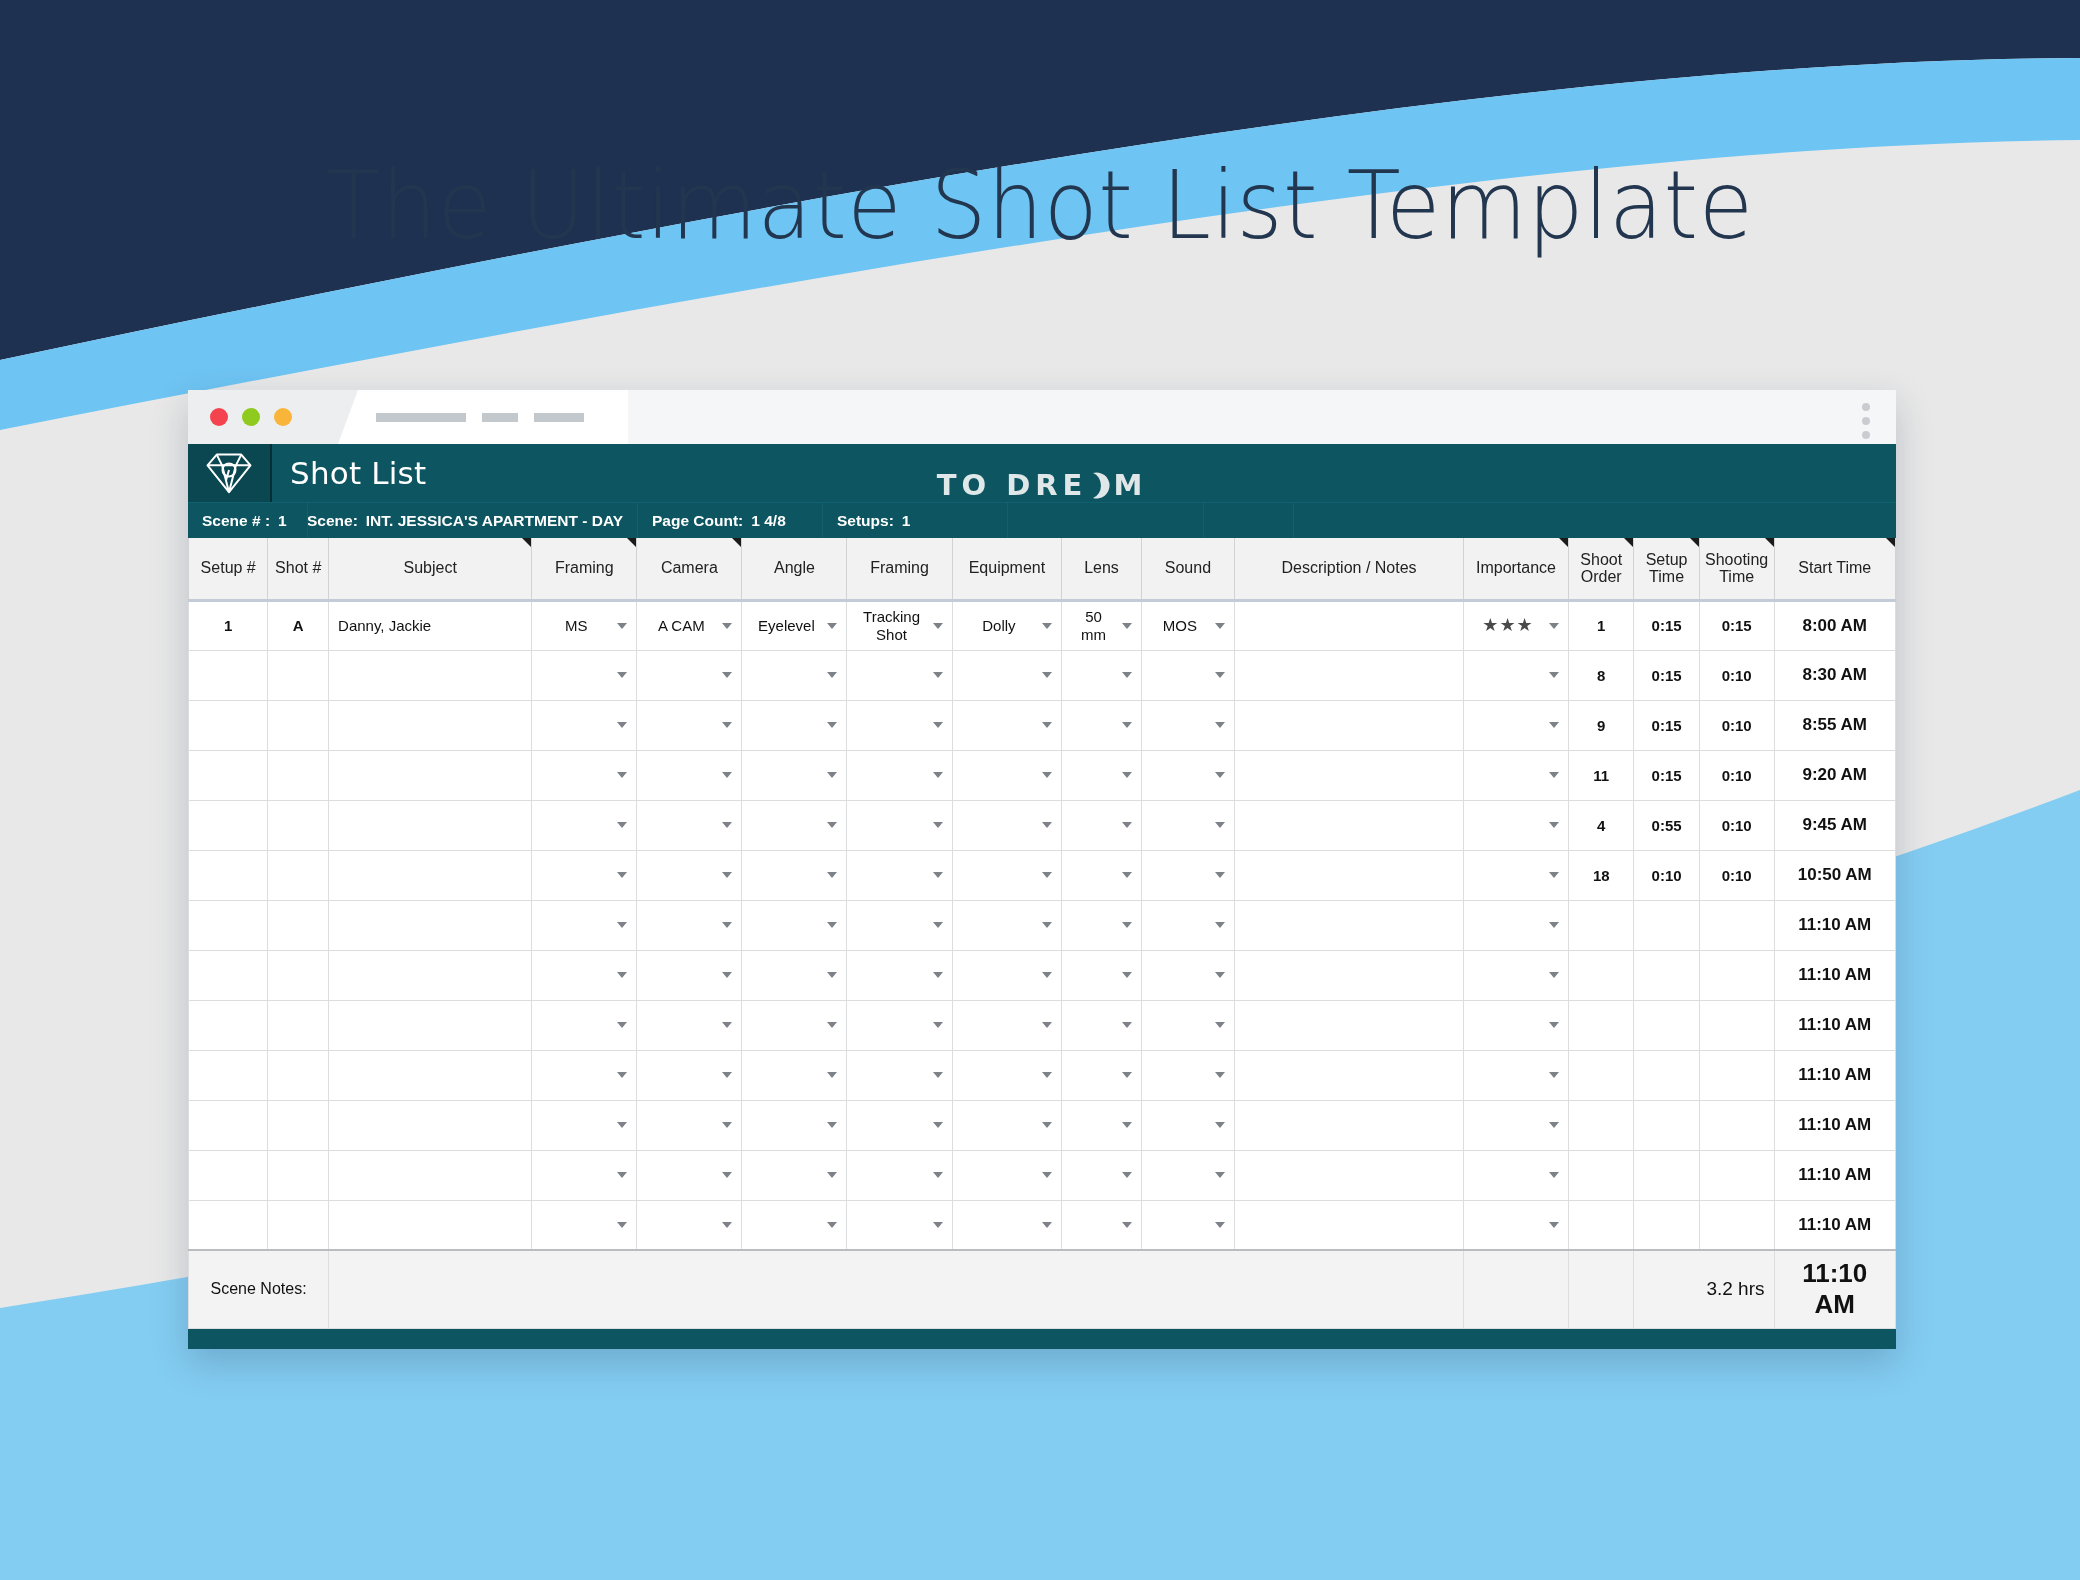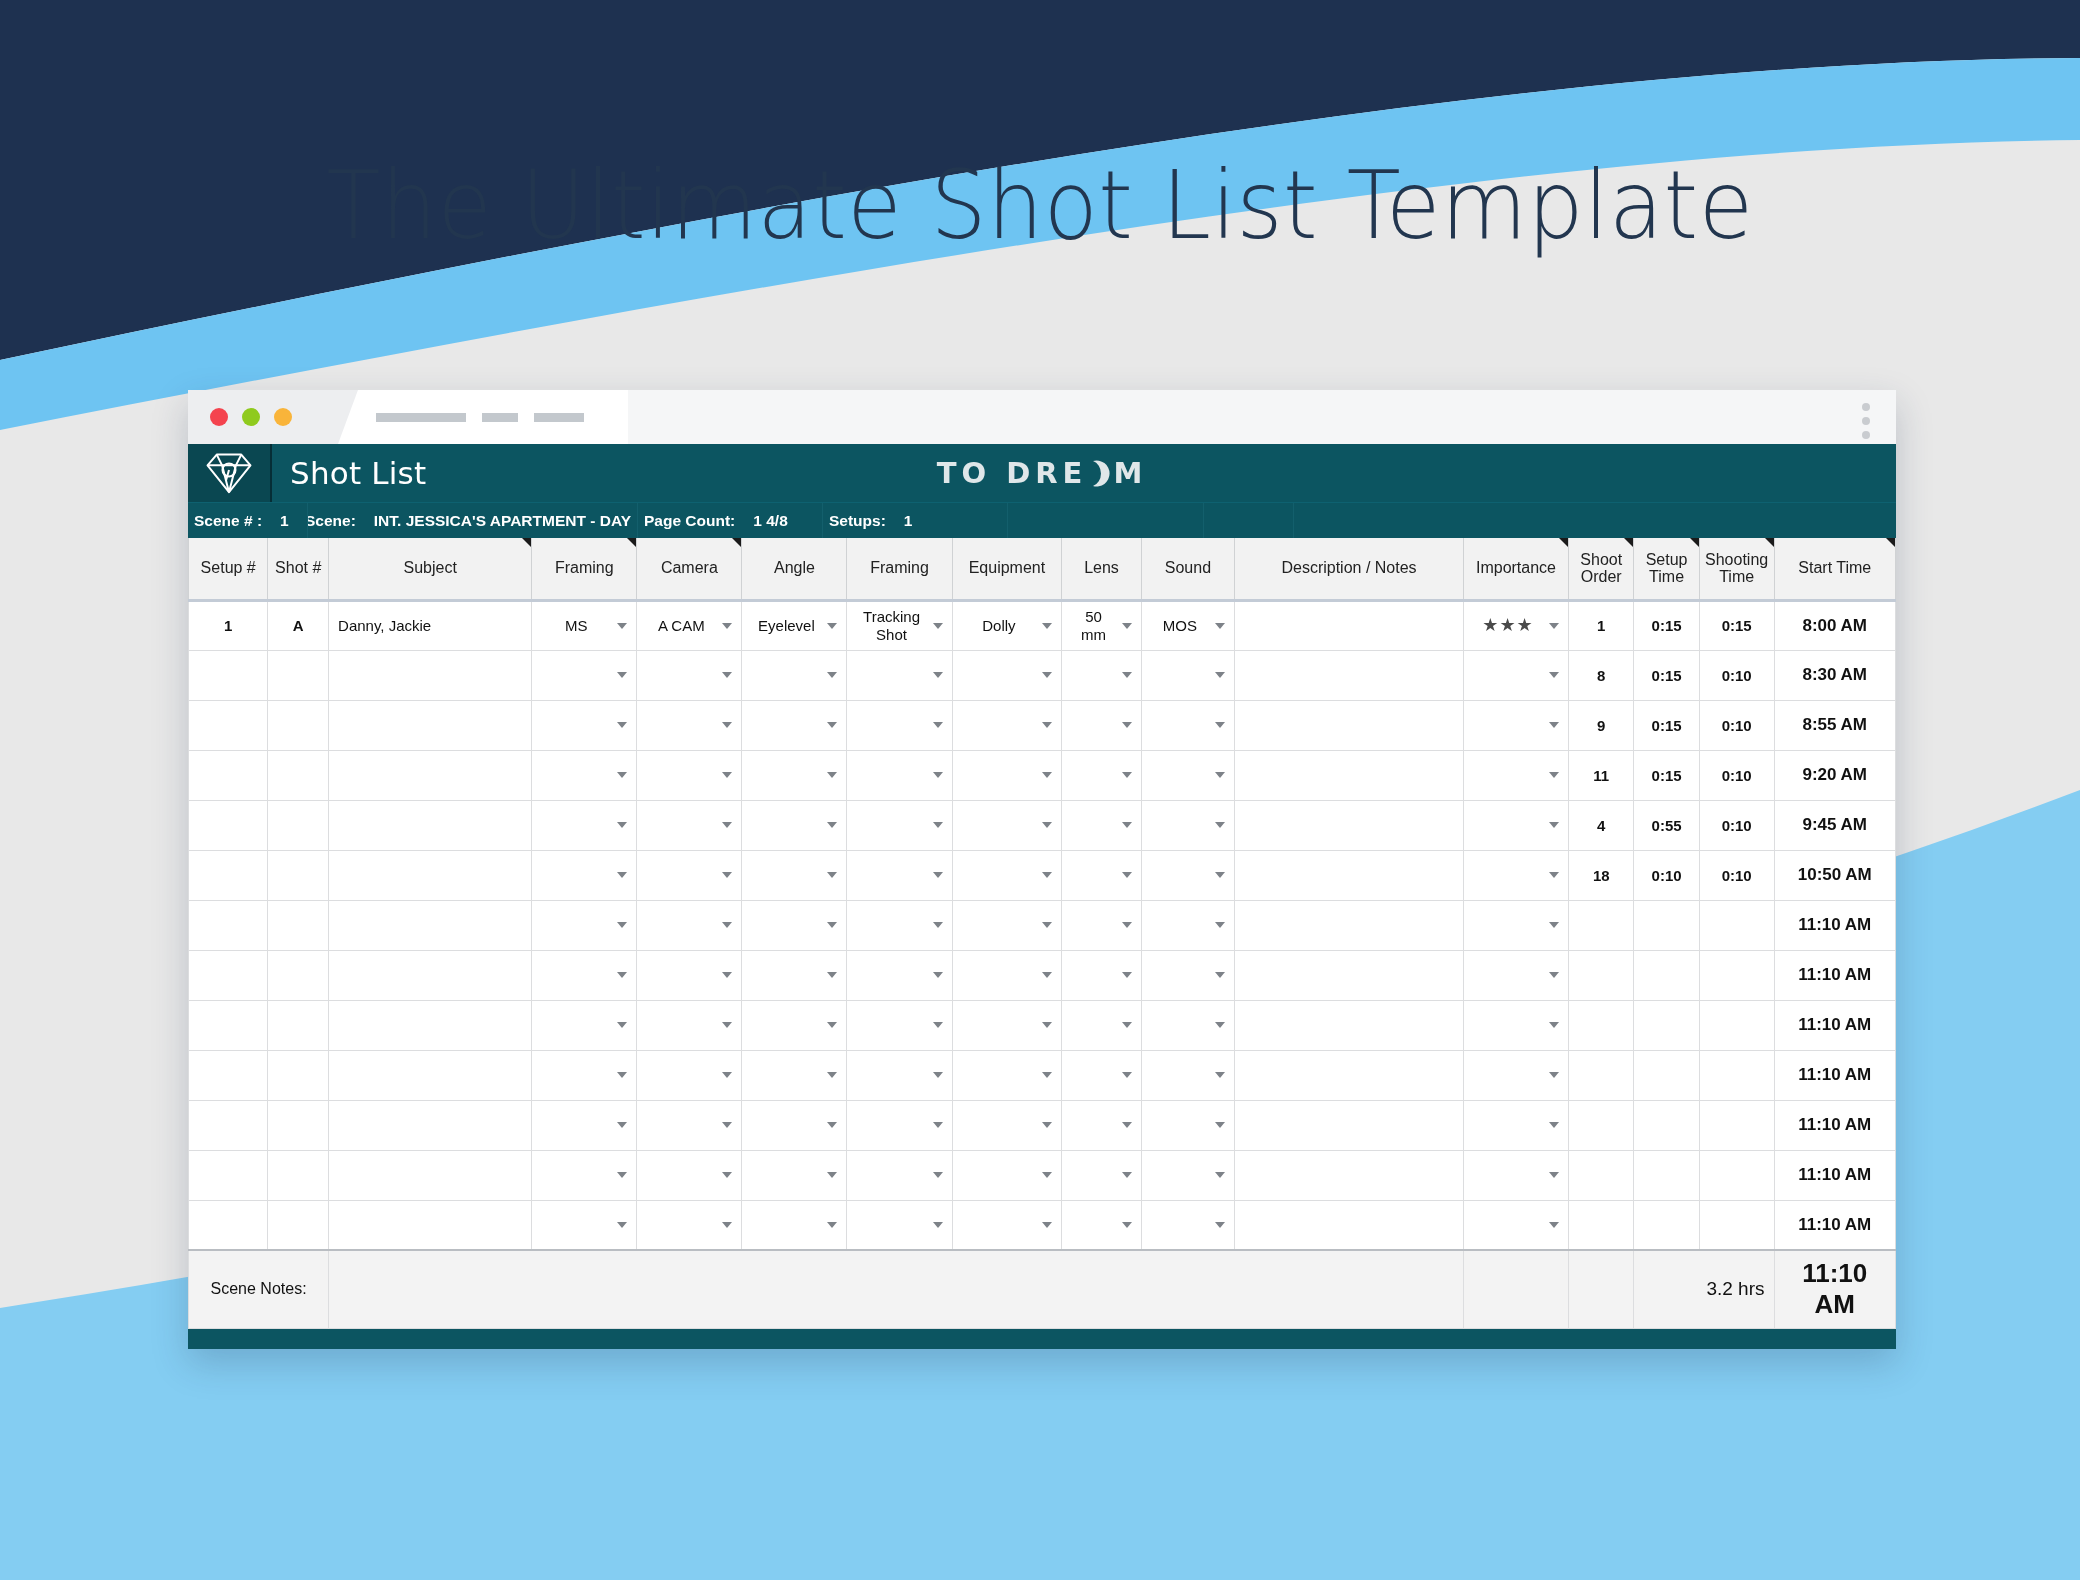--- a/index.html
+++ b/index.html
@@ -95,21 +95,21 @@
     display: flex; align-items: center;
     padding-left: 18px;
     font-size: 31px;
     font-weight: 400;
     letter-spacing: .2px;
     color: #ffffff;
     font-family: "DejaVu Sans", sans-serif;
   }
   .brand-center {
     position: absolute; left: 0; right: 0; top: 0; bottom: 0;
-    display: flex; align-items: center; justify-content: center;
+    display: flex; align-items: flex-end; justify-content: center;
     pointer-events: none;
   }
   .brand-center .bc-text {
     font-size: 29px;
     letter-spacing: 5px;
     font-weight: 600;
     color: #dfe7e9;
     font-family: "DejaVu Sans", sans-serif;
     display: flex; align-items: center;
   }
@@ -127,24 +127,23 @@
     height: 36px;
     background: #0c5561;
     color: #fff;
     font-size: 15.5px;
     align-items: stretch;
     border-top: 1px solid #0e6170;
   }
   .ib-cell {
     display: flex; align-items: center;
     border-right: 1px solid #135f6c;
-    padding: 0 6px;
+    padding: 0 14px;
     white-space: nowrap;
     overflow: hidden;
-    gap: 10px;
   }
   .ib-lbl { font-weight: 600; }
   .ib-val { font-weight: 700; margin-left: 8px; }
   .ib-right { justify-content: flex-end; }
 
   
   table.sheet {
     width: 100%;
     border-collapse: collapse;
     table-layout: fixed;

